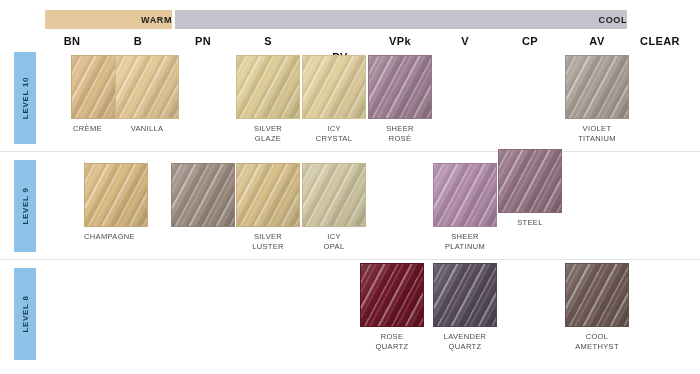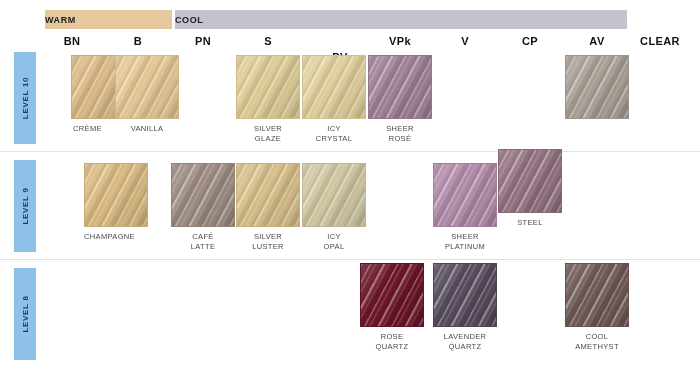--- a/index.html
+++ b/index.html
@@ -17,21 +17,21 @@
     overflow: hidden;
   }
 
   
   .tone-band {
     position: absolute;
     top: 10px;
     height: 19px;
     display: flex;
     align-items: center;
-    justify-content: flex-start;
+    justify-content: flex-end;
     font-size: 9px;
     font-weight: bold;
     letter-spacing: 0.6px;
     color: #1c1c1c;
   }
 
   
   .col-head {
     position: absolute;
     top: 33px;
@@ -214,39 +214,39 @@
         <div class="cell-label">
           <i>SHEER</i>
           <i>ROSÉ</i>
         </div>
       </div>
       <div class="cell" style="left: 565px; top: 55px;">
         <div class="swatch" style="background: rgb(168, 158, 148);">
           <div class="tex"></div>
           <div class="shade"></div>
         </div>
+        <div class="cell-label">
+          <i>VIOLET</i>
+          <i>TITANIUM</i>
+        </div>
       </div>
       <div class="cell" style="left: 40px; top: 163px; padding-left: 44px;">
         <div class="swatch" style="background: rgb(216, 184, 126);">
           <div class="tex"></div>
           <div class="shade"></div>
         </div>
         <div class="cell-label">
           <i>CHAMPAGNE</i>
         </div>
       </div>
       <div class="cell" style="left: 171px; top: 163px;">
         <div class="swatch" style="background: rgb(156, 139, 129);">
           <div class="tex"></div>
           <div class="shade"></div>
         </div>
-        <div class="cell-label">
-          <i>CAFÉ</i>
-          <i>LATTE</i>
-        </div>
       </div>
       <div class="cell" style="left: 236px; top: 163px;">
         <div class="swatch" style="background: rgb(214, 189, 134);">
           <div class="tex"></div>
           <div class="shade"></div>
         </div>
         <div class="cell-label">
           <i>SILVER</i>
           <i>LUSTER</i>
         </div>

